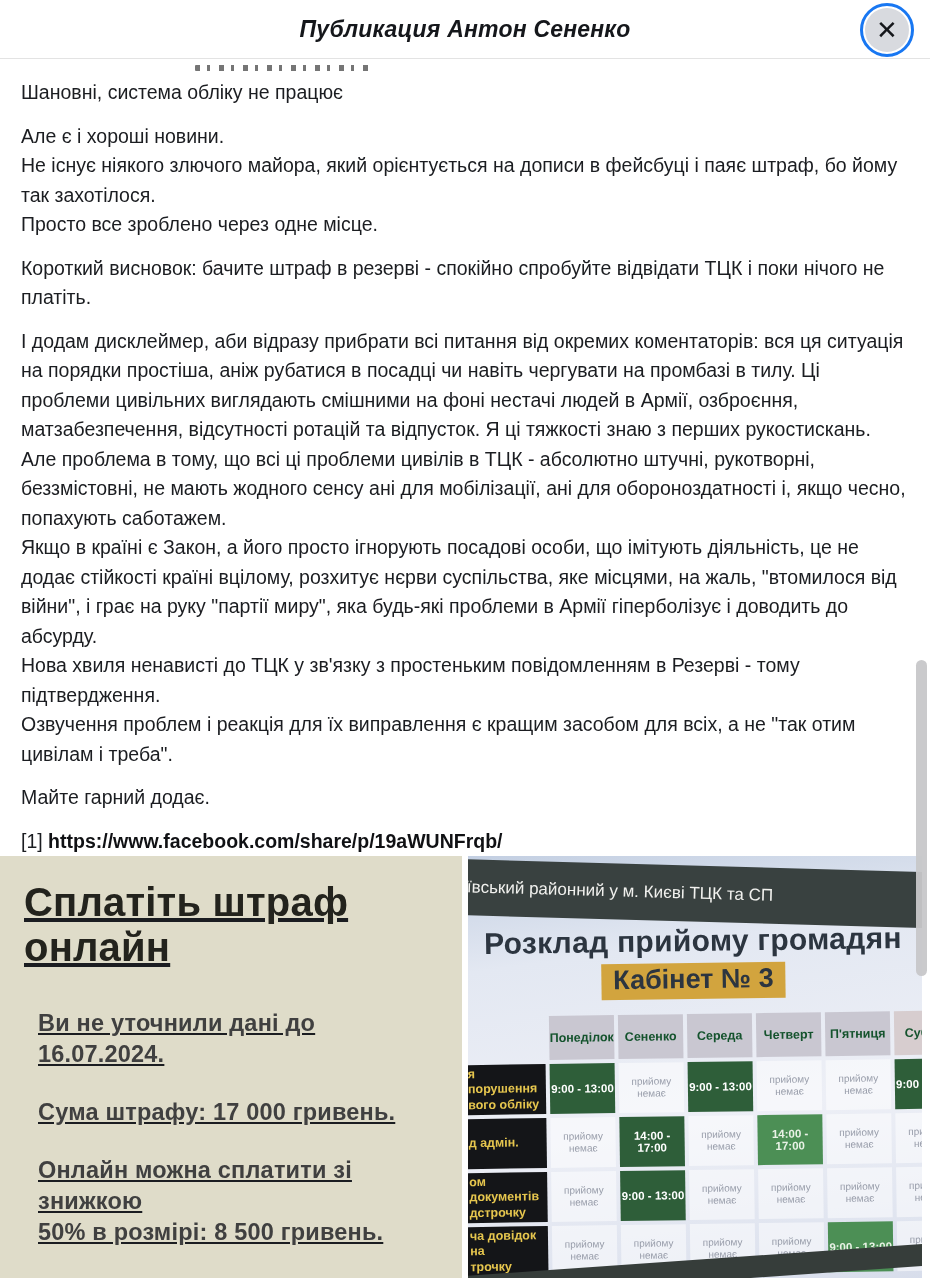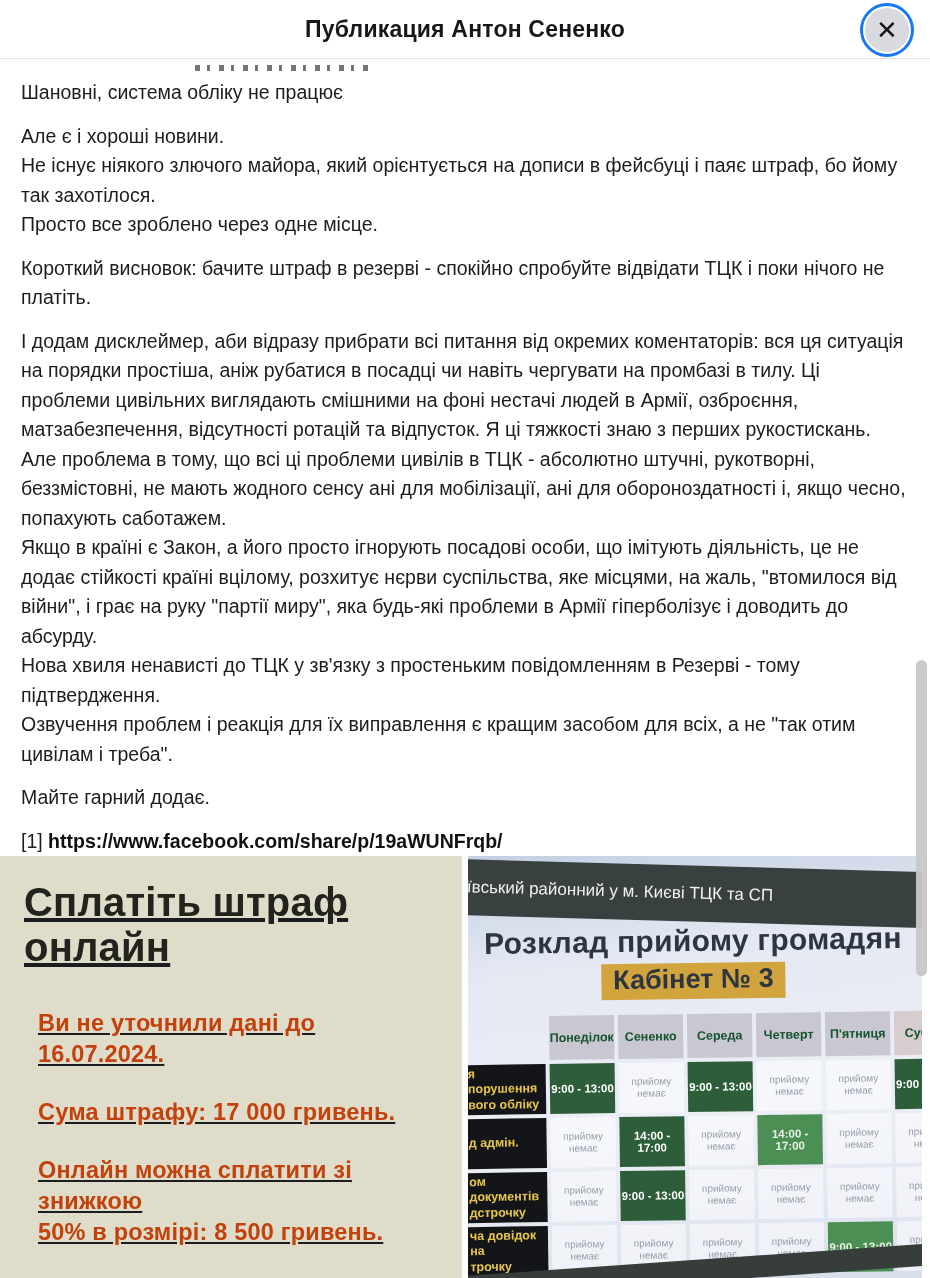--- a/index.html
+++ b/index.html
@@ -5,21 +5,21 @@
   html,body{margin:0;padding:0;}
   body{
     width:930px;height:1278px;overflow:hidden;position:relative;
     background:#ffffff;font-family:"Liberation Sans",sans-serif;color:#1b1d21;
   }
   
   .hdr{
     position:relative;height:58px;background:#fff;border-bottom:1px solid #e3e3e3;
     display:flex;align-items:center;justify-content:center;z-index:10;
   }
-  .hdr h1{margin:0;font-size:23px;font-weight:700;color:#15171b;letter-spacing:.2px;}
+  .hdr h1{margin:0;font-size:23px;font-weight:700;color:#15171b;letter-spacing:.2px;font-style:italic;}
   .close{
     position:absolute;right:16px;top:3px;width:54px;height:54px;border-radius:50%;
     border:3px solid #1877f2;background:transparent;display:flex;align-items:center;
     justify-content:center;padding:0;cursor:pointer;box-sizing:border-box;
   }
   .close-inner{
     width:44px;height:44px;border-radius:50%;background:#d8dadf;display:flex;
     align-items:center;justify-content:center;font-size:26px;line-height:1;color:#15171b;
   }
   
@@ -37,21 +37,21 @@
   .images{position:absolute;left:0;top:856px;width:930px;height:583px;display:flex;background:#fff;text-decoration:underline;}
   
   .fine-card{
     margin:0;flex:none;width:462px;height:468px;background:#dfdcc9;box-sizing:border-box;
   }
   .fc-title{
     font-size:40px;font-weight:600;color:#23231d;padding:24px 0 0 24px;letter-spacing:.2px;
   }
   .fc-body{padding:38px 28px 0 38px;}
   .fc-line{
-    font-size:23.5px;line-height:31px;font-weight:700;color:#c2410c;
+    font-size:23.5px;line-height:31px;font-weight:700;color:#404040;
     margin:0 0 27px 0;white-space:pre-line;letter-spacing:.2px;
   }
   
   .photo{
     margin:0 8px 0 6px;flex:1;position:relative;overflow:hidden;height:468px;
     background:linear-gradient(172deg,#c3cfe2 0%,#e3e8f2 22%,#edeff6 55%,#dde2ee 85%,#cfd6e6 100%);
   }
   .bar1{
     position:absolute;top:3px;left:-10px;width:115%;height:56px;background:#394140;
     transform:rotate(1.6deg);transform-origin:left top;color:#f1f1ee;font-size:17px;

